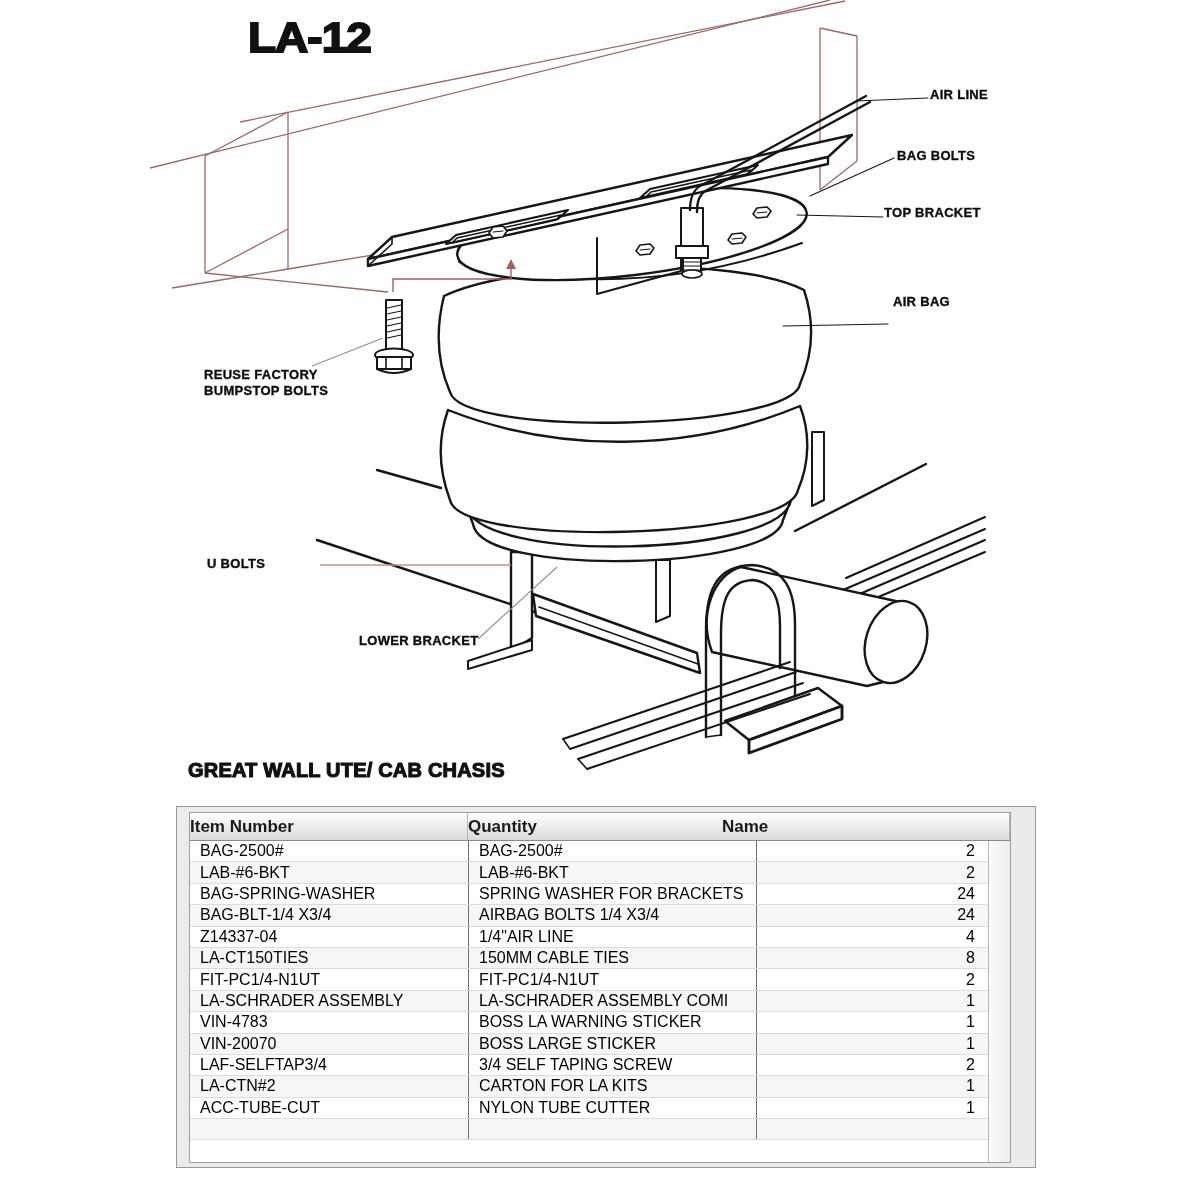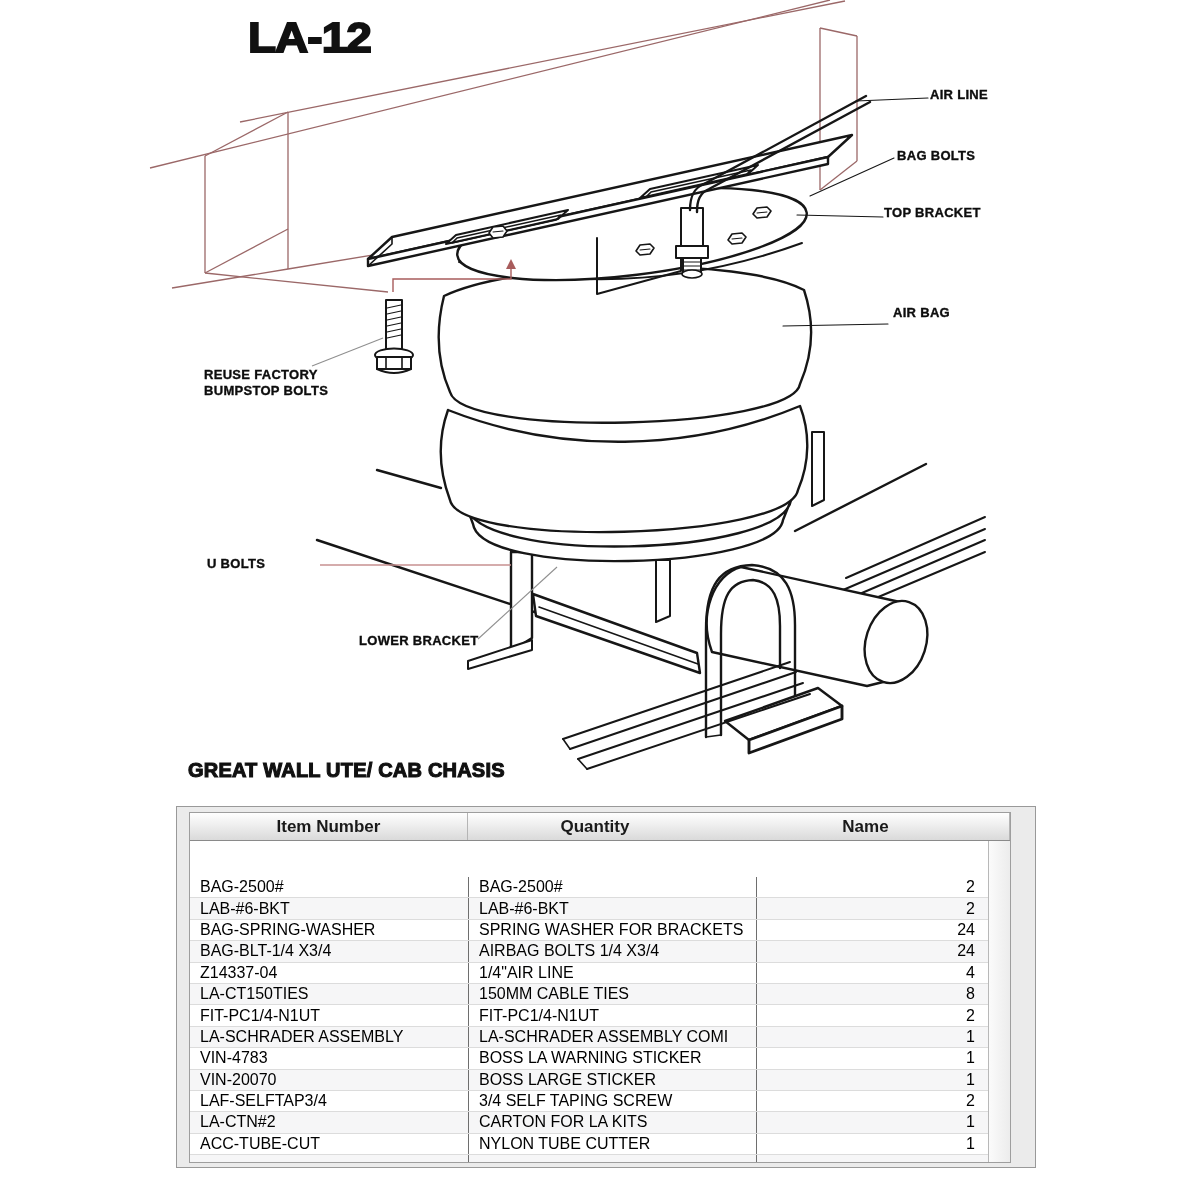--- a/index.html
+++ b/index.html
@@ -42,27 +42,27 @@
   .tcontent{
     position:absolute;left:12px;top:5px;width:820px;height:349px;
     background:#fff;border:1px solid #9e9e9e;box-sizing:content-box;
   }
   .thead{
     position:absolute;left:0;top:0;right:0;height:28px;display:flex;
     background:linear-gradient(#ffffff,#dadada);
     border-bottom:1px solid #8a8a8a;box-sizing:border-box;
   }
   .thcell{
-    font-size:17px;font-weight:700;color:#1a1a1a;text-align:center;
+    font-size:17px;font-weight:700;color:#1a1a1a;text-align:left;
     line-height:27px;box-sizing:border-box;
   }
   .thcell.c1{width:278px;border-right:1px solid #b5b5b5;}
   .thcell.c2{width:288px;border-right:1px solid #b5b5b5;}
   .thcell.c3{flex:1;}
-  .tbodywrap{position:absolute;left:0;top:28px;bottom:0;width:798px;overflow:hidden;margin-top:36px;}
+  .tbodywrap{position:absolute;left:0;top:28px;bottom:0;width:798px;overflow:hidden;}
   table.grid{border-collapse:collapse;table-layout:fixed;width:798px;}
   table.grid td{
     height:20.4px;font-size:16px;color:#000;padding:0 0 0 10px;
     white-space:nowrap;overflow:hidden;border-bottom:1px solid #dcdcdc;
   }
   table.grid td:nth-child(1){width:268px;border-right:1px solid #6e6e6e;}
   table.grid td:nth-child(2){width:277px;border-right:1px solid #6e6e6e;}
   table.grid td:nth-child(3){width:218px;text-align:right;padding:0 14px 0 0;}
   table.grid tr:nth-child(even) td{background:#f6f6f7;}
   table.grid tr:nth-child(odd) td{background:#fff;}
@@ -208,21 +208,21 @@
       <path class="k t1" d="M888,324 L783,326"></path>
       <path class="lg" d="M312,366 L383,338"></path>
       <path class="lg" d="M478,639 L557,567"></path>
       <path class="lp" d="M320,565 L511,565"></path>
     </g>
   </svg>
 
   <div class="callout" style="left:930px;top:87px">AIR LINE</div>
   <div class="callout" style="left:897px;top:148px">BAG BOLTS</div>
   <div class="callout" style="left:884px;top:205px">TOP BRACKET</div>
-  <div class="callout" style="left:893px;top:305px">AIR BAG</div>
+  <div class="callout" style="left:893px;top:294px">AIR BAG</div>
   <div class="callout" style="left:204px;top:367px">
     <div>REUSE FACTORY</div>
     <div>BUMPSTOP BOLTS</div>
   </div>
   <div class="callout" style="left:207px;top:556px">U BOLTS</div>
   <div class="callout" style="left:359px;top:633px">LOWER BRACKET</div>
 
   <div class="subtitle">GREAT WALL UTE/ CAB CHASIS</div>
 
   <div class="tframe">

